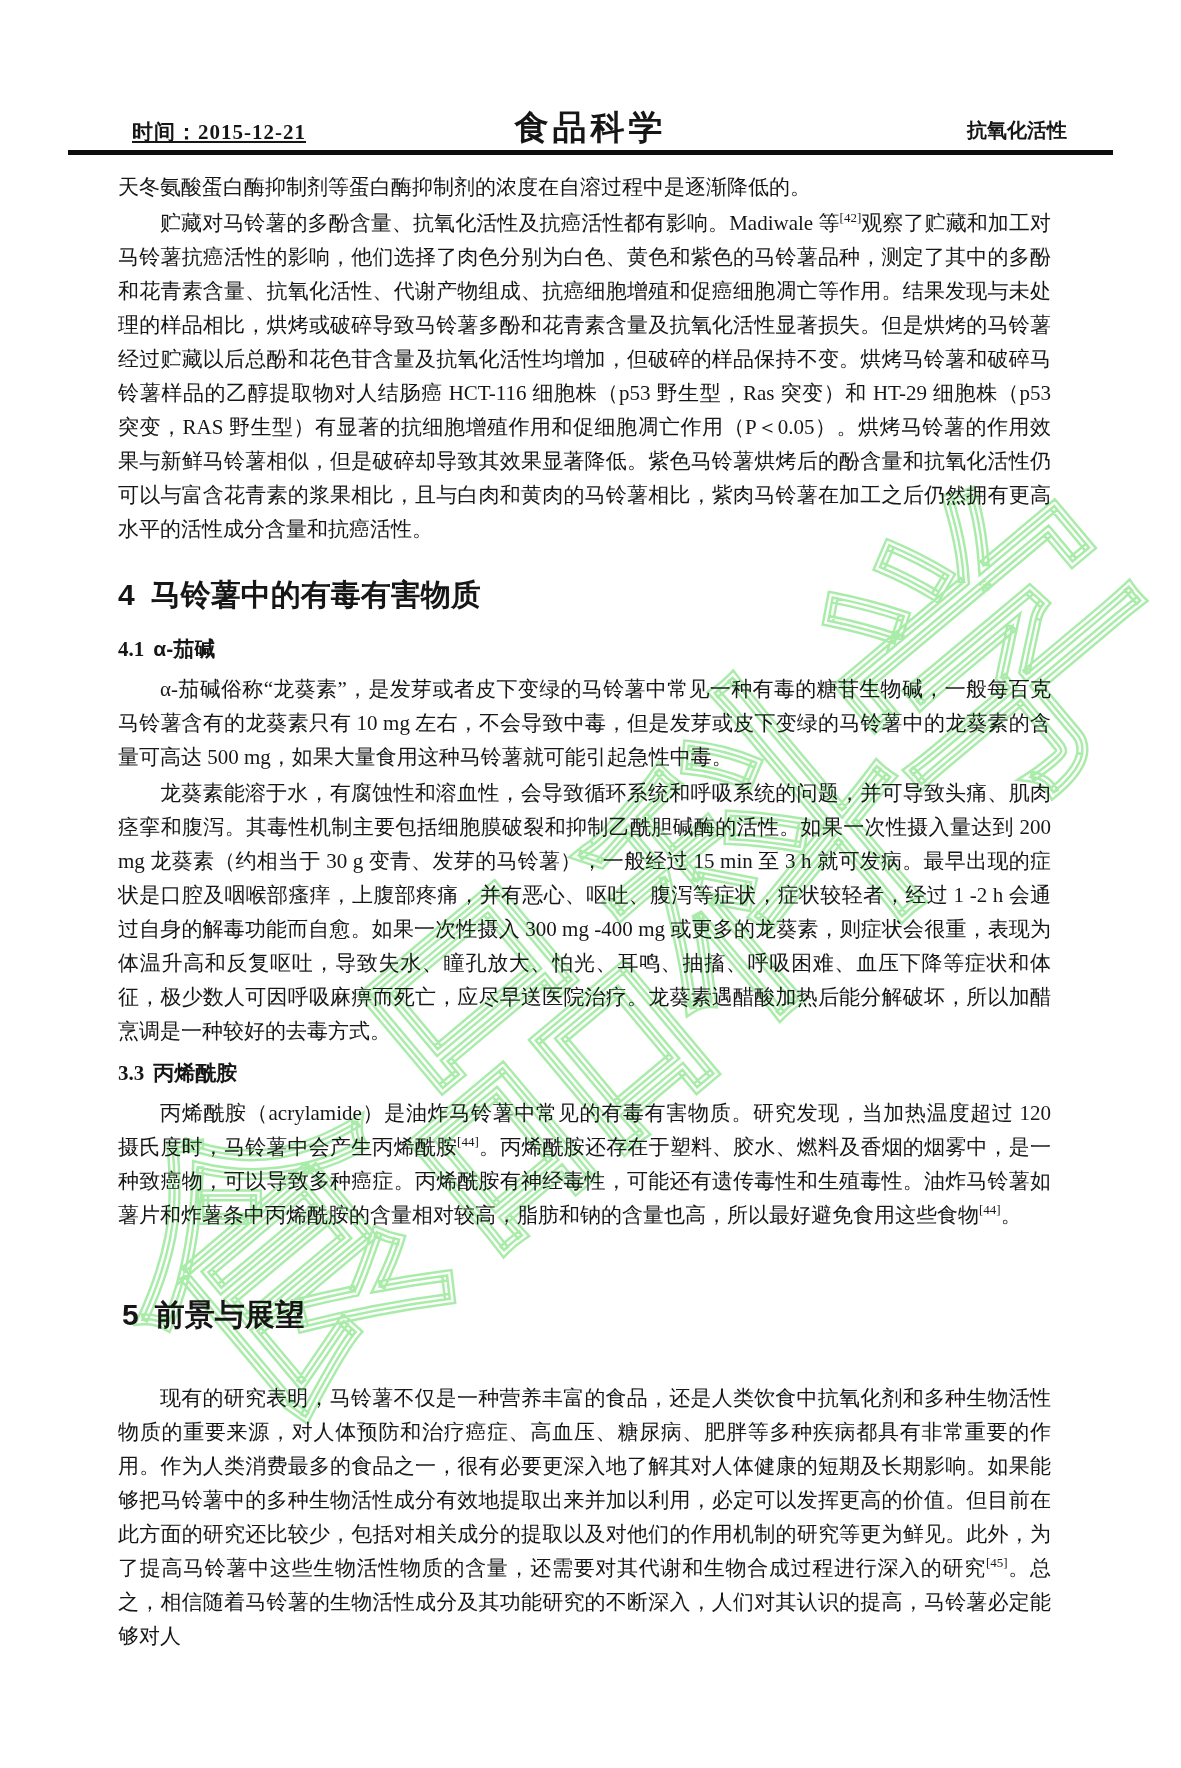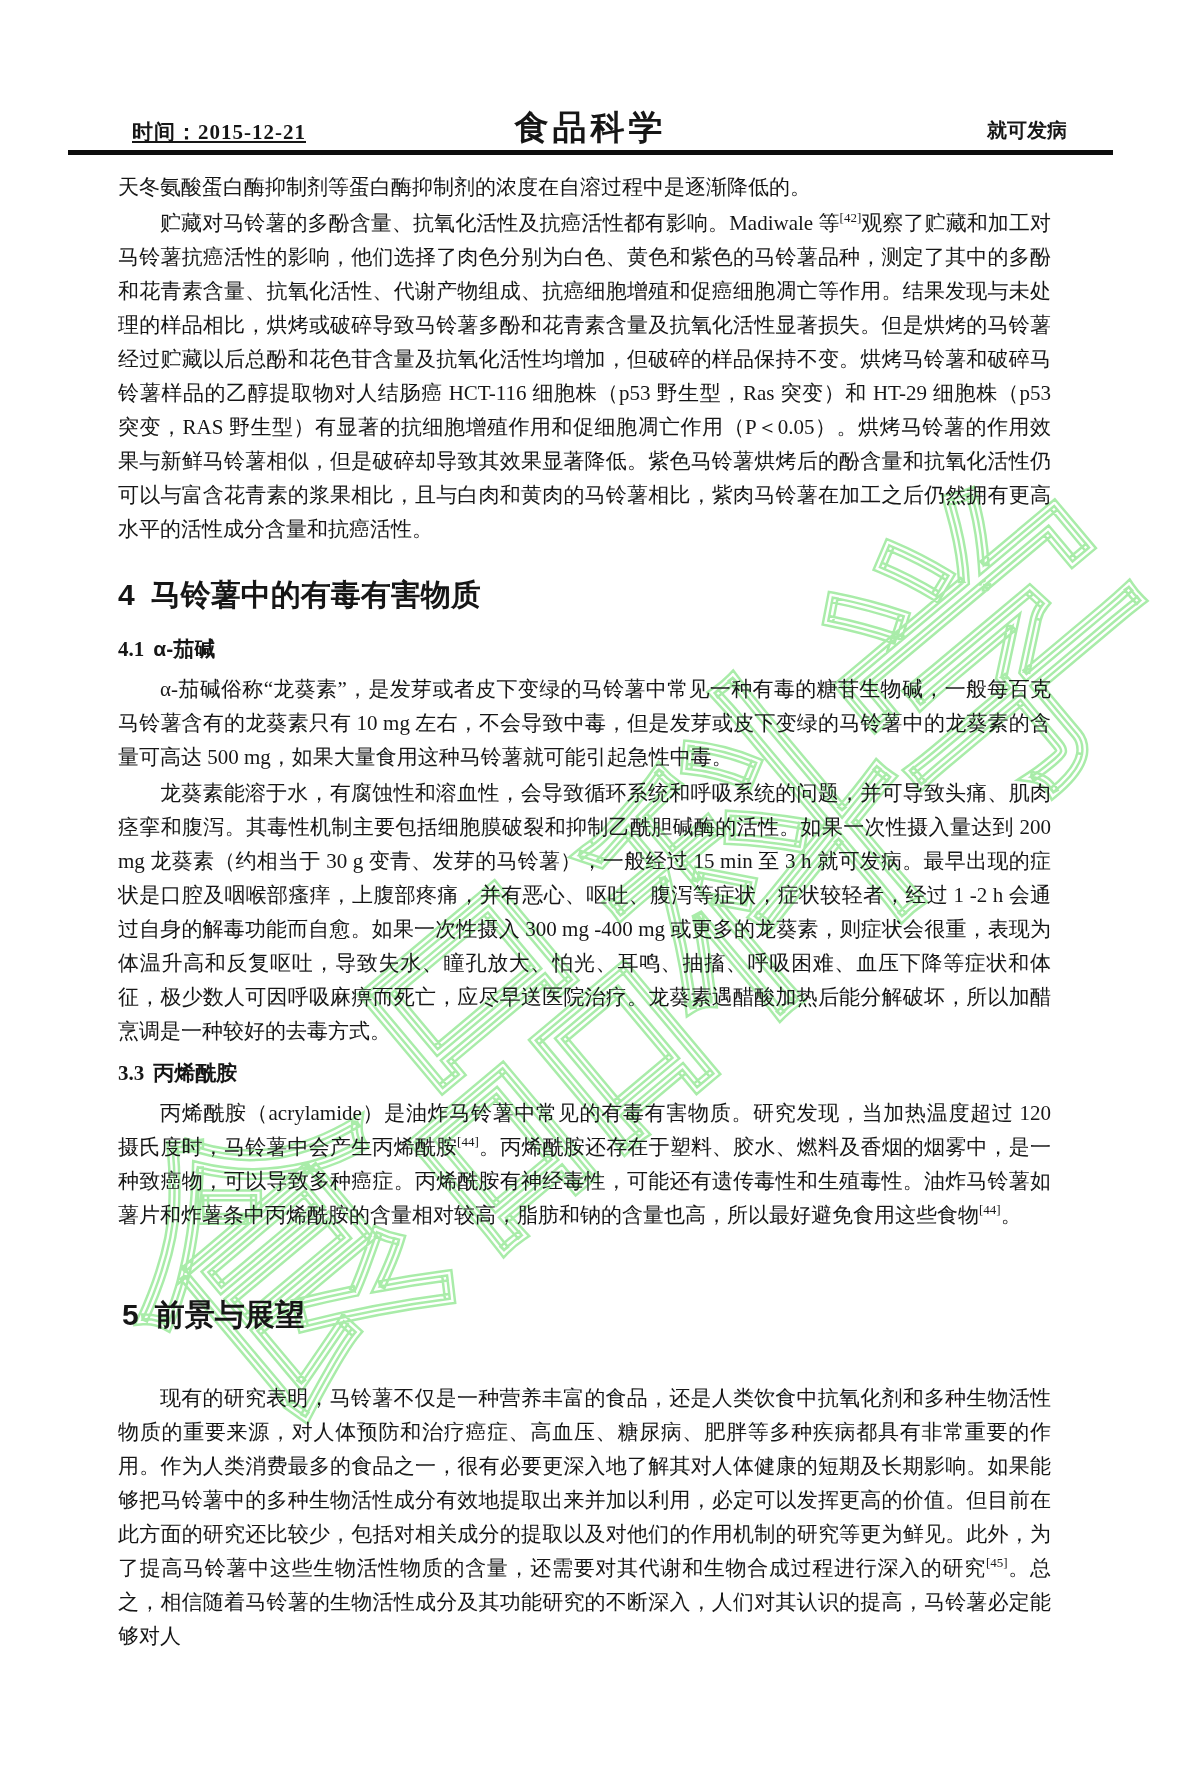--- a/index.html
+++ b/index.html
@@ -110,21 +110,21 @@
 
   <svg class="watermark" width="1181" height="1768" viewBox="0 0 1181 1768" aria-hidden="true">
     <g transform="rotate(-40 640 950)">
       <text x="640" y="1055" text-anchor="middle" font-family="&quot;Liberation Sans&quot;,&quot;DejaVu Sans&quot;,sans-serif" font-size="312" font-weight="bold" fill="none" stroke-width="2.5" opacity="0.85" stroke="#9be99b">食品科学</text>
     </g>
   </svg>
 
   <div class="header">
     <span class="header-date">时间：2015-12-21</span>
     <span class="journal-logo">食品科学</span>
-    <span class="header-status">就可发病</span>
+    <span class="header-status">抗氧化活性</span>
   </div>
 
   <div class="rule"></div>
 
   <div class="content">
       <div class="para"><span>天冬氨酸蛋白酶抑制剂等蛋白酶抑制剂的浓度在自溶过程中是逐渐降低的。</span></div>
       <div class="para indent"><span>贮藏对马铃薯的多酚含量、抗氧化活性及抗癌活性都有影响。Madiwale 等</span><sup>[42]</sup><span>观察了贮藏和加工对马铃薯抗癌活性的影响，他们选择了肉色分别为白色、黄色和紫色的马铃薯品种，测定了其中的多酚和花青素含量、抗氧化活性、代谢产物组成、抗癌细胞增殖和促癌细胞凋亡等作用。结果发现与未处理的样品相比，烘烤或破碎导致马铃薯多酚和花青素含量及抗氧化活性显著损失。但是烘烤的马铃薯经过贮藏以后总酚和花色苷含量及抗氧化活性均增加，但破碎的样品保持不变。烘烤马铃薯和破碎马铃薯样品的乙醇提取物对人结肠癌 HCT-116 细胞株（p53 野生型，Ras 突变）和 HT-29 细胞株（p53 突变，RAS 野生型）有显著的抗细胞增殖作用和促细胞凋亡作用（P＜0.05）。烘烤马铃薯的作用效果与新鲜马铃薯相似，但是破碎却导致其效果显著降低。紫色马铃薯烘烤后的酚含量和抗氧化活性仍可以与富含花青素的浆果相比，且与白肉和黄肉的马铃薯相比，紫肉马铃薯在加工之后仍然拥有更高水平的活性成分含量和抗癌活性。</span></div>
       <div class="h1"><span class="h-num">4</span><span class="h-label">马铃薯中的有毒有害物质</span></div>
       <div class="h2"><span class="h-num">4.1</span><span class="h-label">α-茄碱</span></div>
       <div class="para indent"><span>α-茄碱俗称“龙葵素”，是发芽或者皮下变绿的马铃薯中常见一种有毒的糖苷生物碱，一般每百克马铃薯含有的龙葵素只有 10 mg 左右，不会导致中毒，但是发芽或皮下变绿的马铃薯中的龙葵素的含量可高达 500 mg，如果大量食用这种马铃薯就可能引起急性中毒。</span></div>

